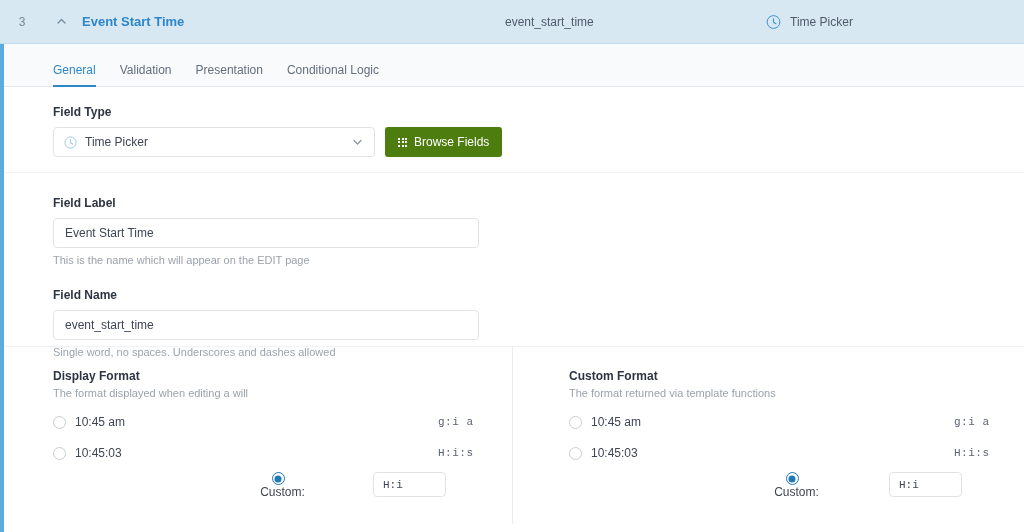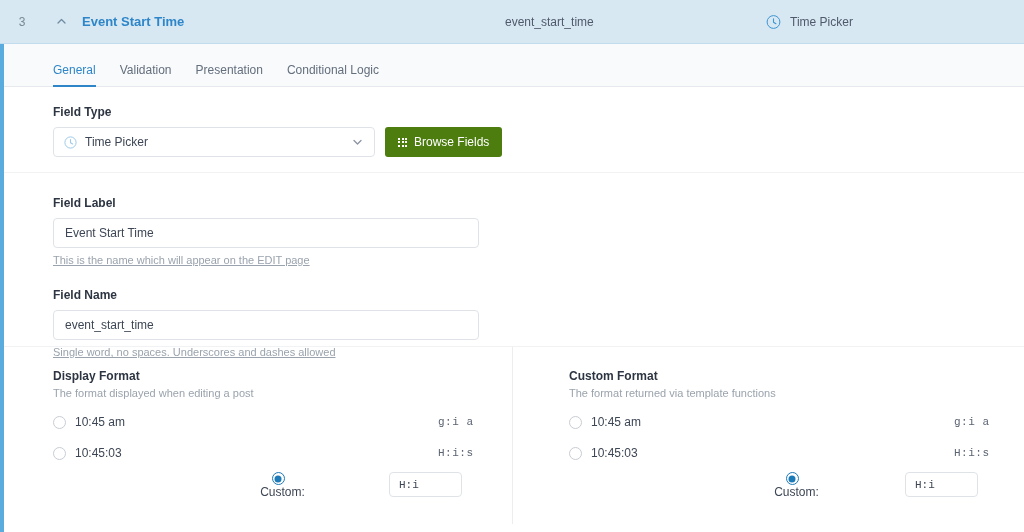--- a/index.html
+++ b/index.html
@@ -121,21 +121,20 @@
   .flabel {
     font-size: 12px;
     font-weight: bold;
     color: #2d3542;
     margin-bottom: 8px;
   }
   .fhint {
     font-size: 11px;
     color: #9aa3ad;
     margin-top: 6px;
-    text-decoration: underline;
   }
 
   
   .type-row { display: flex; align-items: center; gap: 10px; }
 
   .select-box {
     position: relative;
     width: 322px;
     height: 30px;
     background: #ffffff;
@@ -266,21 +265,21 @@
   .fmt-code {
     position: absolute;
     left: 385px;
     font-family: "Liberation Mono", monospace;
     font-size: 11px;
     color: #5b6472;
     letter-spacing: 0.5px;
   }
   .fmt-custom-input {
     position: absolute;
-    left: 336px;
+    left: 320px;
     width: 73px;
     height: 25px;
     border: 1px solid #dfe3e8;
     border-radius: 4px;
     padding: 0 9px;
     font-family: "Liberation Mono", monospace;
     font-size: 11px;
     color: #3d4654;
     background: #ffffff;
     outline: none;
@@ -368,21 +367,21 @@
 
     <div class="flabel">Field Name</div>
     <input class="text-input" type="text" value="event_start_time" style="">
     <div class="fhint">Single word, no spaces. Underscores and dashes allowed</div>
   </div>
 
   <div class="format-wrap">
 
     <div class="format-col left">
       <div class="fmt-title">Display Format</div>
-      <div class="fmt-sub">The format displayed when editing a post</div>
+      <div class="fmt-sub">The format displayed when editing a will</div>
 
       <div class="radio-row">
         <span class="radio"></span>
         <span class="radio-label">10:45 am</span>
         <span class="fmt-code">g:i a</span>
       </div>
 
       <div class="radio-row">
         <span class="radio"></span>
         <span class="radio-label">10:45:03</span>

